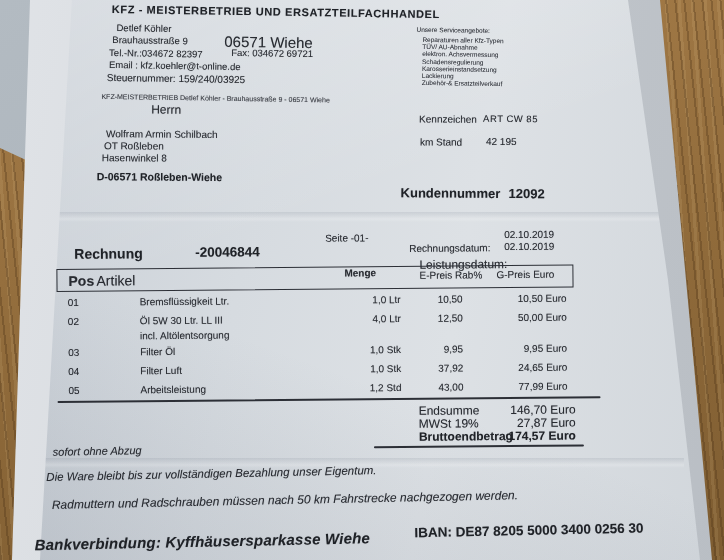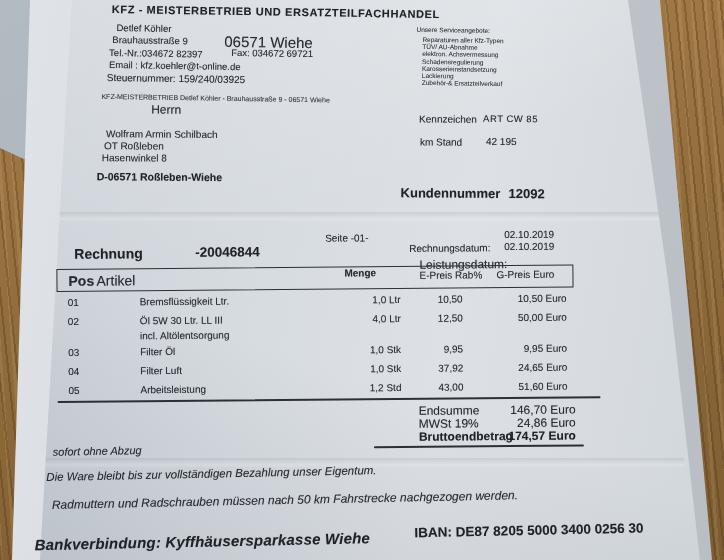--- a/index.html
+++ b/index.html
@@ -158,32 +158,32 @@
       <span class="c-art">Filter Luft</span>
       <span class="c-menge">1,0 Stk</span>
       <span class="c-epreis">37,92</span>
       <span class="c-gpreis">24,65 Euro</span>
     </div>
     <div class="row" style="top:385px">
       <span class="c-pos">05</span>
       <span class="c-art">Arbeitsleistung</span>
       <span class="c-menge">1,2 Std</span>
       <span class="c-epreis">43,00</span>
-      <span class="c-gpreis">51,60 Euro</span>
+      <span class="c-gpreis">77,99 Euro</span>
     </div>
 
     <div class="rule" style="left:57px; top:401px; width:543px; height:1.5px;"></div>
 
     <div class="tot-row" style="top:407px">
       <span class="tot-label">Endsumme</span>
       <span class="tot-value">146,70 Euro</span>
     </div>
     <div class="tot-row" style="top:420px">
       <span class="tot-label">MWSt 19%</span>
-      <span class="tot-value">24,86 Euro</span>
+      <span class="tot-value">27,87 Euro</span>
     </div>
     <div class="tot-row b" style="top:433px">
       <span class="tot-label">Bruttoendbetrag</span>
       <span class="tot-value">174,57 Euro</span>
     </div>
     <div class="rule" style="left:373px; top:449px; width:210px; height:1.5px;"></div>
   </div>
 
   <div class="sec" id="sec-footer">
     <div class="t i" style="left:55px; top:447px; font-size:11px;">sofort ohne Abzug</div>

